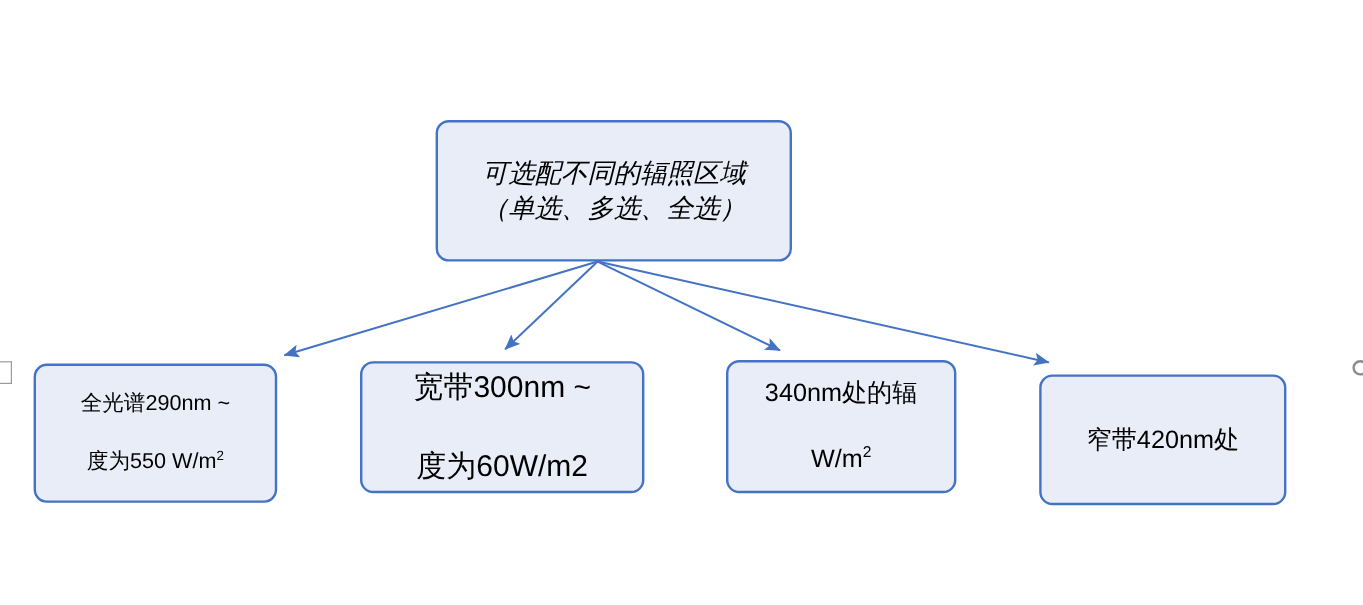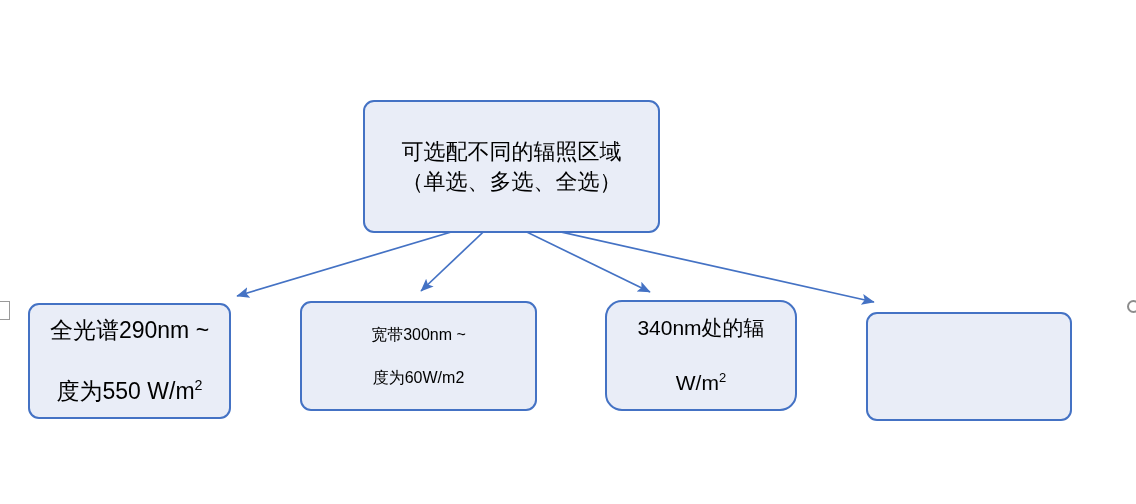--- a/index.html
+++ b/index.html
@@ -31,44 +31,44 @@
     white-space: pre-line;
   }
   .node .txt {
     display: block;
     width: 100%;
   }
   #node-root {
     left: 363px;
     top: 100px;
     width: 297px;
-    height: 133px;
+    height: 118px;
     font-size: 22px;
+    font-style: italic;
   }
   #node-full {
     left: 28px;
     top: 303px;
     width: 203px;
     height: 116px;
-    font-size: 23px;
+    font-size: 18px;
   }
   #node-broad {
     left: 300px;
     top: 301px;
     width: 237px;
     height: 110px;
-    font-size: 16px;
+    font-size: 25px;
   }
   #node-340 {
     left: 605px;
     top: 300px;
     width: 192px;
     height: 111px;
     font-size: 21px;
-    border-radius: 17px;
   }
   #node-narrow {
     left: 866px;
     top: 312px;
     width: 206px;
     height: 109px;
     font-size: 21px;
   }
   sup {
     font-size: 0.62em;
@@ -129,20 +129,20 @@
 
   <div class="node" id="node-broad">
     <span class="txt"><span>宽带300nm ~</span><br><br><span>度为60W/m2</span><sup></sup></span>
   </div>
 
   <div class="node" id="node-340">
     <span class="txt"><span>340nm处的辐</span><br><br><span>W/m</span><sup>2</sup></span>
   </div>
 
   <div class="node" id="node-narrow">
-    <span class="txt"><br></span>
+    <span class="txt"><span>窄带420nm处</span><br></span>
   </div>
 
   <div class="handle-square" style="left:-9px; top:301px; width:19px; height:19px;"></div>
 
   <div class="handle-circle" style="left:1127px; top:300px; width:13px; height:13px;"></div>
 
 </div>
 
 </body></html>

